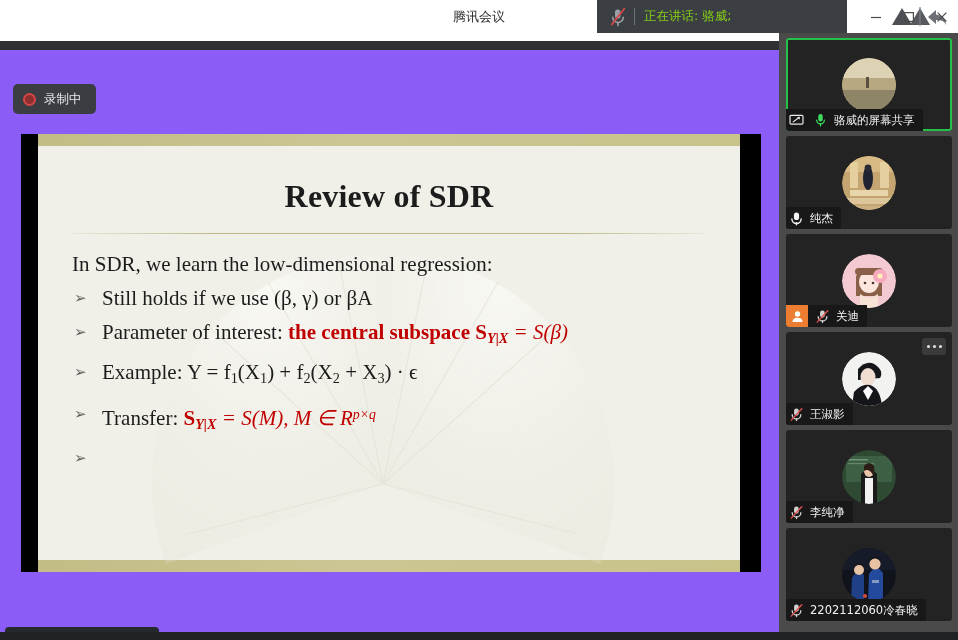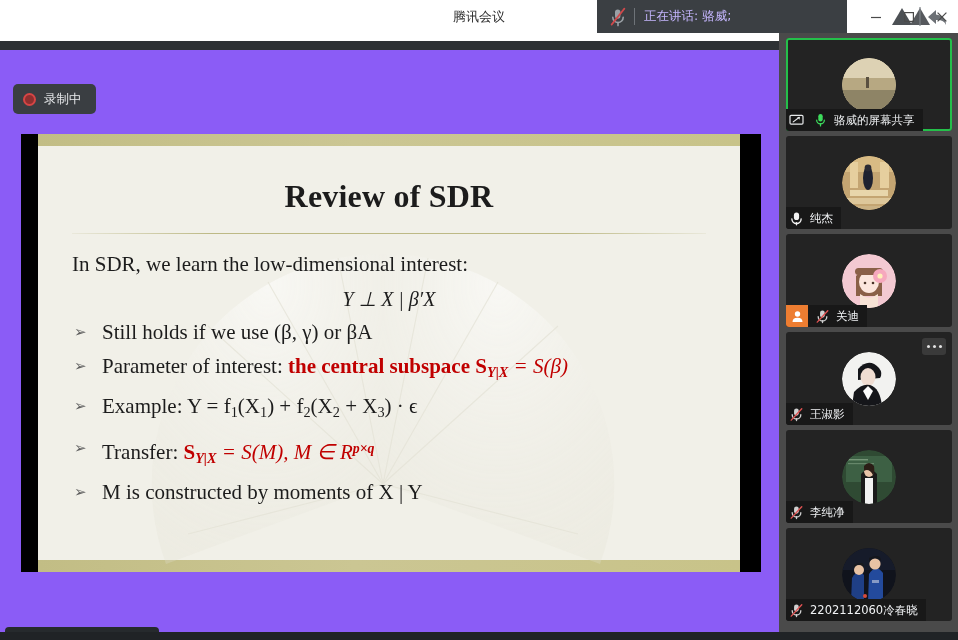--- a/index.html
+++ b/index.html
@@ -29,21 +29,21 @@
   }
   .tb-mic-muted {
     position: relative; width: 26px; height: 22px; margin-left: 8px;
     flex: 0 0 auto;
   }
   .tb-divider {
     width: 1px; height: 17px; background: #6e7378; margin: 0 9px 0 3px;
     flex: 0 0 auto;
   }
   .tb-speaking-text {
-    font-size: 12.5px; color: #c4b5fd; white-space: nowrap;
+    font-size: 12.5px; color: #84cc16; white-space: nowrap;
     font-family: "DejaVu Sans", sans-serif;
   }
   .tb-arrows {
     position: absolute; right: 8px; top: 4px;
     width: 64px; height: 25px;
     display: flex; align-items: center; justify-content: flex-end; gap: 1px;
   }
   .wincontrols {
     position: absolute; right: 0; top: 0; height: 33px;
     display: flex; align-items: center;
@@ -133,21 +133,21 @@
     position: absolute; left: 6px; top: 0;
     font-size: 15px; color: #5e5e5e; line-height: 31px;
   }
   .section-line {
     font-size: 21px; margin-top: 24px; margin-left: 4px;
   }
   .red { color: #c00000; font-weight: bold; }
   .red-i { color: #c00000; }
   i.m { font-style: italic; font-family: "Liberation Serif", serif; }
   sub { font-size: .68em; vertical-align: -.25em; }
-  sup { font-size: .66em; vertical-align: .42em; font-weight: bold; }
+  sup { font-size: .66em; vertical-align: .42em; }
 
   .share-footer {
     position: absolute; left: 5px; bottom: 6px;
     height: 24px; padding: 0 12px 0 6px;
     background: #262a2d; border-radius: 4px;
     display: flex; align-items: center; gap: 6px;
   }
   .share-footer .nm {
     font-size: 12px; color: #eceef0;
     font-family: "DejaVu Sans", sans-serif;
@@ -292,25 +292,22 @@
           <line x1="235" y1="250" x2="410" y2="92"></line>
           <line x1="235" y1="250" x2="40" y2="300"></line>
           <line x1="235" y1="250" x2="430" y2="300"></line>
         </g>
       </svg>
 
       <div class="slide-body">
         <div class="slide-title">Review of SDR</div>
         <div class="title-rule"></div>
 
-        <div class="lead">In SDR, we learn the low-dimensional interest:</div>
-
-        <div class="eqline">
-          <i class="m"><span>Y ⊥ X |  β′X</span></i>
-        </div>
+        <div class="lead">In SDR, we learn the low-dimensional regression:</div>
+
 
         <div class="bullets">
 
           <div class="bullet">
             <span class="chev">➢</span>
             <span>Still holds if we use (β, γ) or βA</span>
           </div>
 
           <div class="bullet">
             <span class="chev">➢</span>
@@ -325,21 +322,20 @@
 
 
         <div class="bullets">
           <div class="bullet">
             <span class="chev">➢</span>
             <span>Transfer: </span><span class="red">S</span><span class="red"><i class="m"><sub>Y|X</sub></i></span><span class="red-i"><i class="m"> = S(M), M ∈ R</i></span><span class="red-i"><i class="m"><sup>p×q</sup></i></span>
           </div>
 
           <div class="bullet">
             <span class="chev">➢</span>
-            <span>M is constructed by moments of X | Y</span>
           </div>
         </div>
       </div>
     </div>
 
     <div class="share-footer">
       <div class="ico-box">
         <svg width="16" height="14" viewBox="0 0 16 14">
           <rect x="1" y="1.5" width="14" height="9.5" rx="1.2" fill="none" stroke="#e8eaec" stroke-width="1.3"></rect>
           <path d="M4.5 8.5 L11 3.6" stroke="#e8eaec" stroke-width="1.3" stroke-linecap="round"></path>

